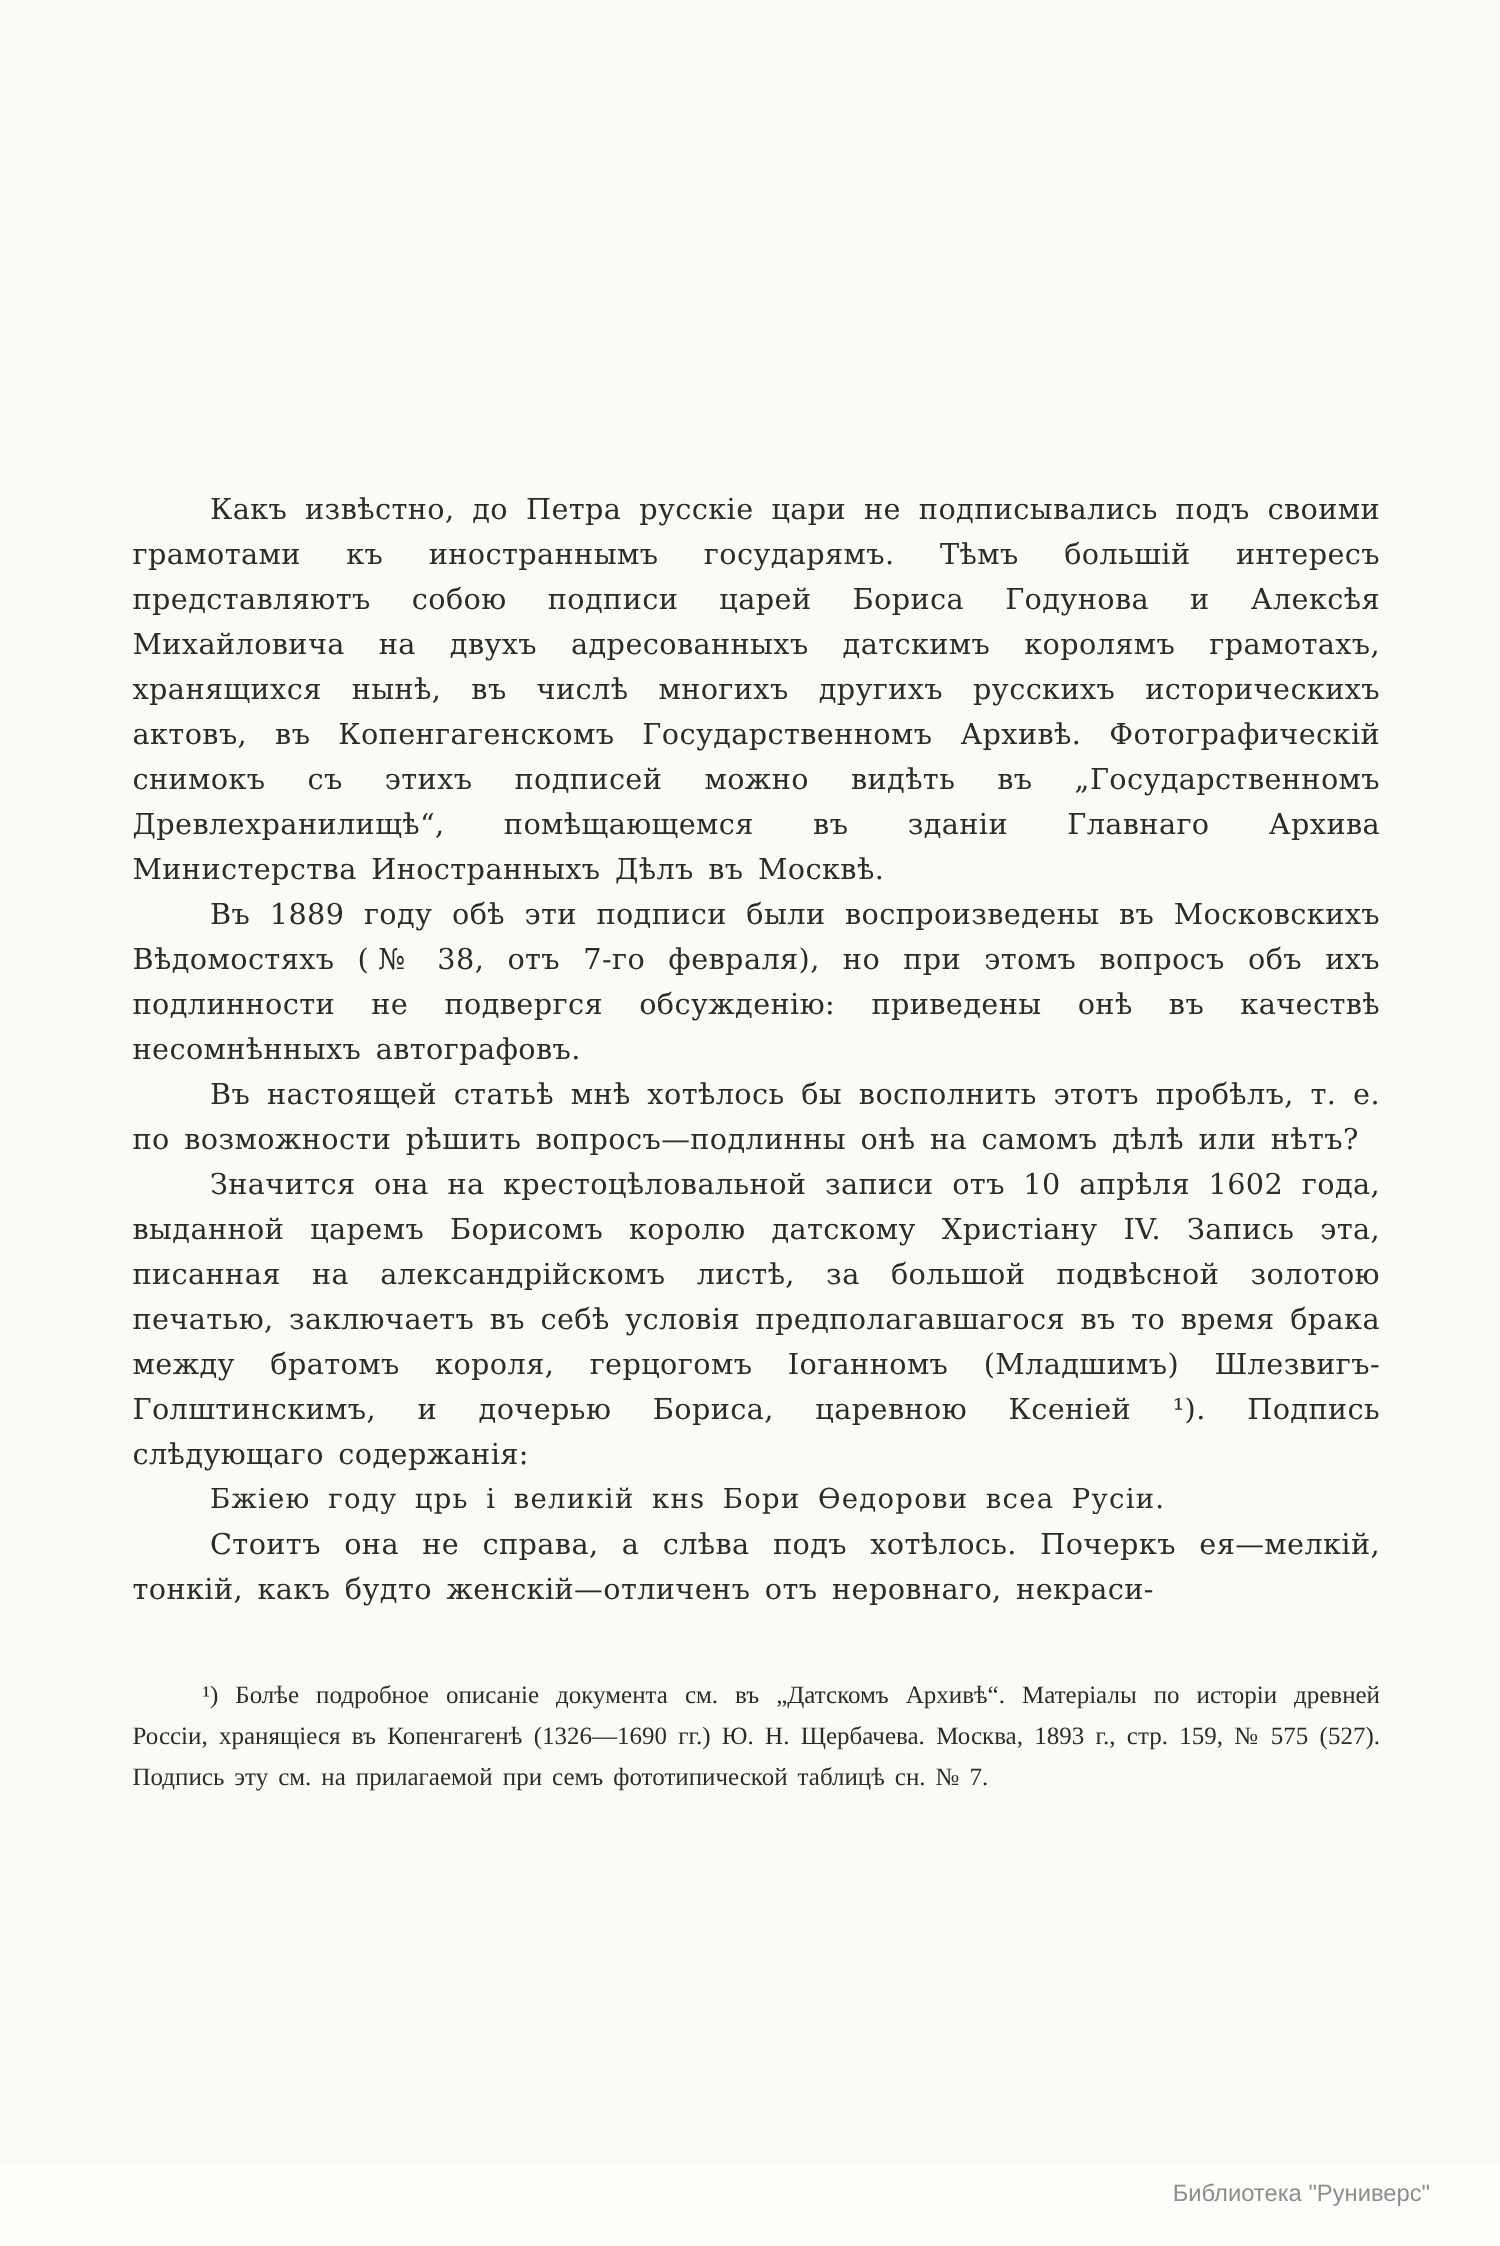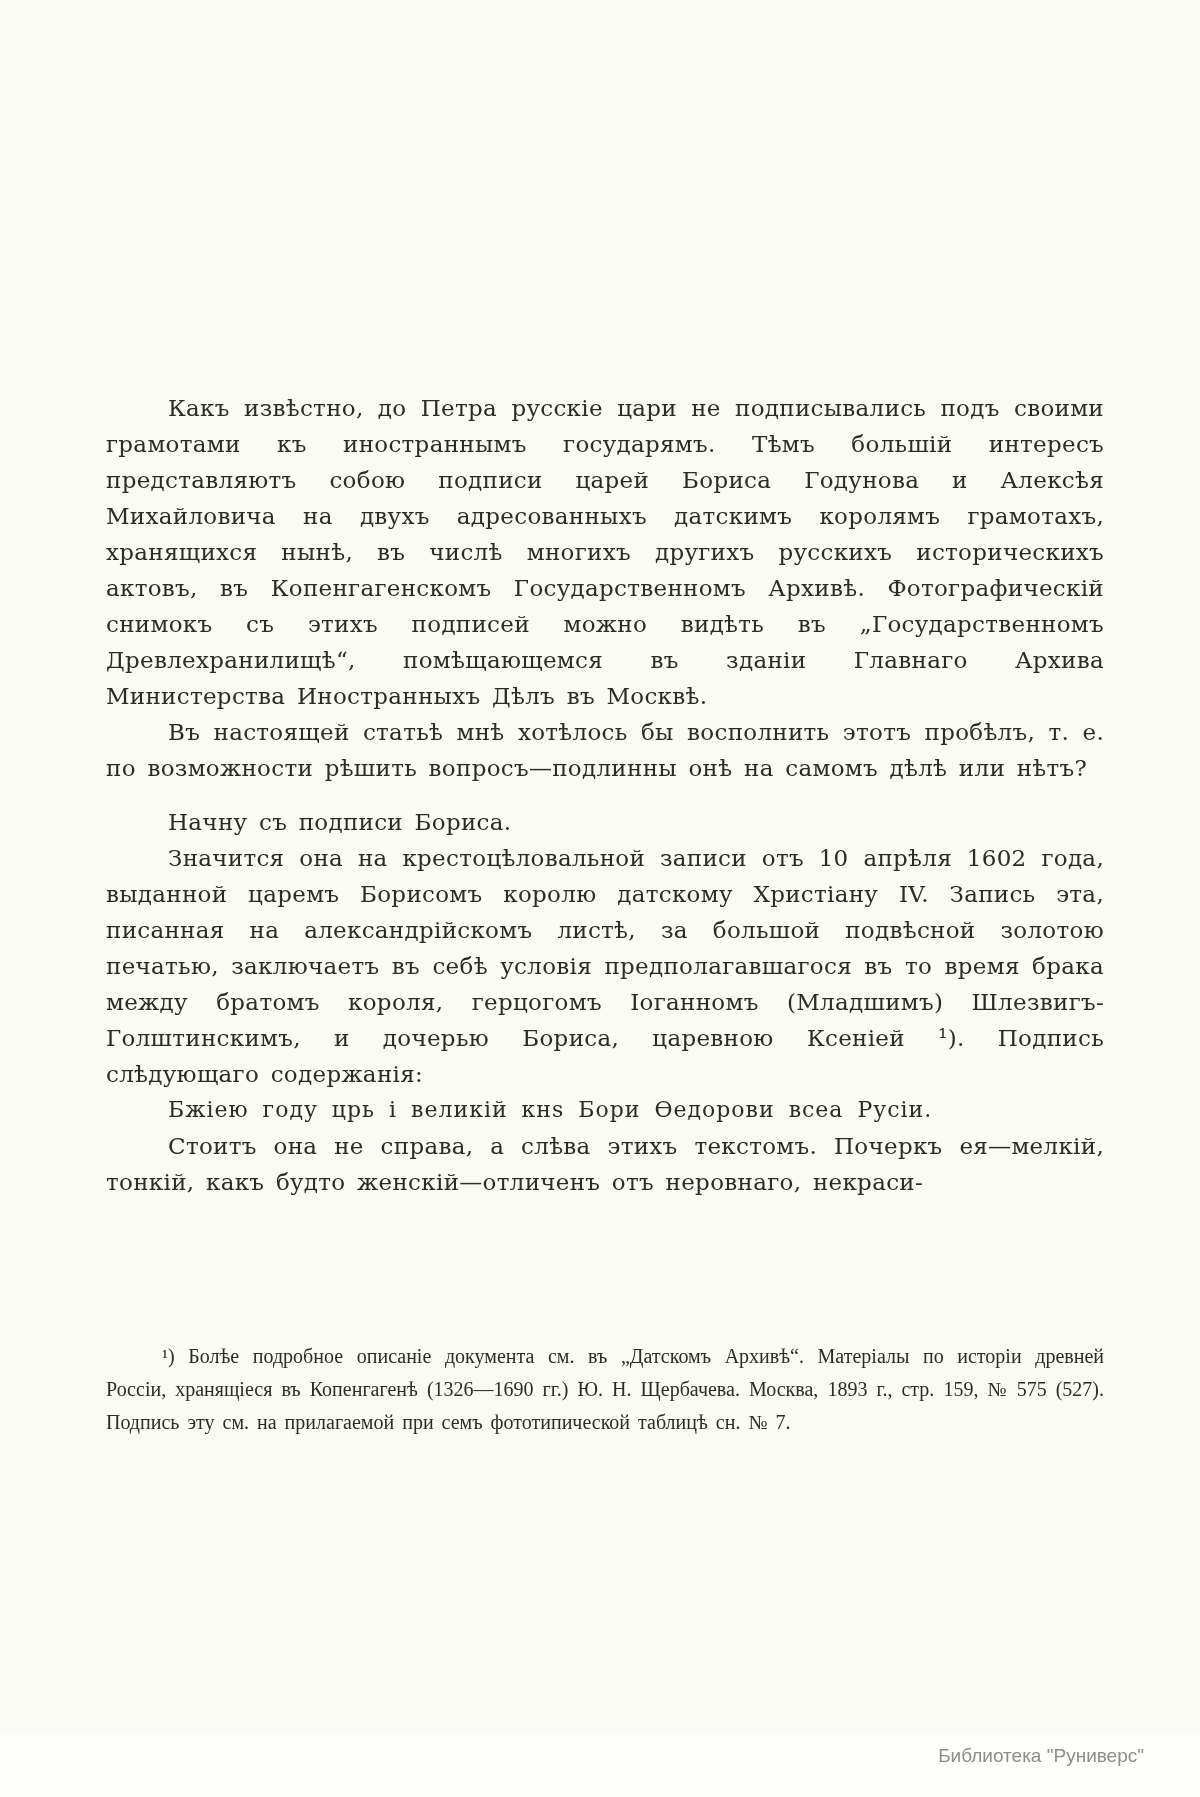--- a/index.html
+++ b/index.html
@@ -75,25 +75,25 @@
     color:var(--watermark);
   }
 </style>
 </head>
 <body>
 
 <div class="page">
 
   <div class="text-block">
     <p class="para">Какъ извѣстно, до Петра русскіе цари не подписывались подъ своими грамотами къ иностраннымъ государямъ. Тѣмъ большій интересъ представляютъ собою подписи царей Бориса Годунова и Алексѣя Михайловича на двухъ адресованныхъ датскимъ королямъ грамотахъ, хранящихся нынѣ, въ числѣ многихъ другихъ русскихъ историческихъ актовъ, въ Копенгагенскомъ Государственномъ Архивѣ. Фотографическій снимокъ съ этихъ подписей можно видѣть въ „Государственномъ Древлехранилищѣ“, помѣщающемся въ зданіи Главнаго Архива Министерства Иностранныхъ Дѣлъ въ Москвѣ.</p>
+    <p class="para">Въ 1889 году обѣ эти подписи были воспроизведены въ Московскихъ Вѣдомостяхъ (№ 38, отъ 7-го февраля), но при этомъ вопросъ объ ихъ подлинности не подвергся обсужденію: приведены онѣ въ качествѣ несомнѣнныхъ автографовъ.</p>
     <p class="para">Въ настоящей статьѣ мнѣ хотѣлось бы восполнить этотъ пробѣлъ, т. е. по возможности рѣшить вопросъ—подлинны онѣ на самомъ дѣлѣ или нѣтъ?</p>
-    <p class="para section-gap">Начну съ подписи Бориса.</p>
     <p class="para">Значится она на крестоцѣловальной записи отъ 10 апрѣля 1602 года, выданной царемъ Борисомъ королю датскому Христіану IV. Запись эта, писанная на александрійскомъ листѣ, за большой подвѣсной золотою печатью, заключаетъ въ себѣ условія предполагавшагося въ то время брака между братомъ короля, герцогомъ Іоганномъ (Младшимъ) Шлезвигъ-Голштинскимъ, и дочерью Бориса, царевною Ксеніей ¹). Подпись слѣдующаго содержанія:</p>
     <p class="para signature">Бжіею году црь і великій кнѕ Бори Ѳедорови всеа Русіи.</p>
-    <p class="para">Стоитъ она не справа, а слѣва этихъ текстомъ. Почеркъ ея—мелкій, тонкій, какъ будто женскій—отличенъ отъ неровнаго, некраси-</p>
+    <p class="para">Стоитъ она не справа, а слѣва подъ хотѣлось. Почеркъ ея—мелкій, тонкій, какъ будто женскій—отличенъ отъ неровнаго, некраси-</p>
   </div>
 
   <div class="footnote">¹) Болѣе подробное описаніе документа см. въ „Датскомъ Архивѣ“. Матеріалы по исторіи древней Россіи, хранящіеся въ Копенгагенѣ (1326—1690 гг.) Ю. Н. Щербачева. Москва, 1893 г., стр. 159, № 575 (527). Подпись эту см. на прилагаемой при семъ фототипической таблицѣ сн. № 7.</div>
 
   <div class="bottom-strip"></div>
 
   <div class="watermark">Библиотека "Руниверс"</div>
 
 </div>
 

